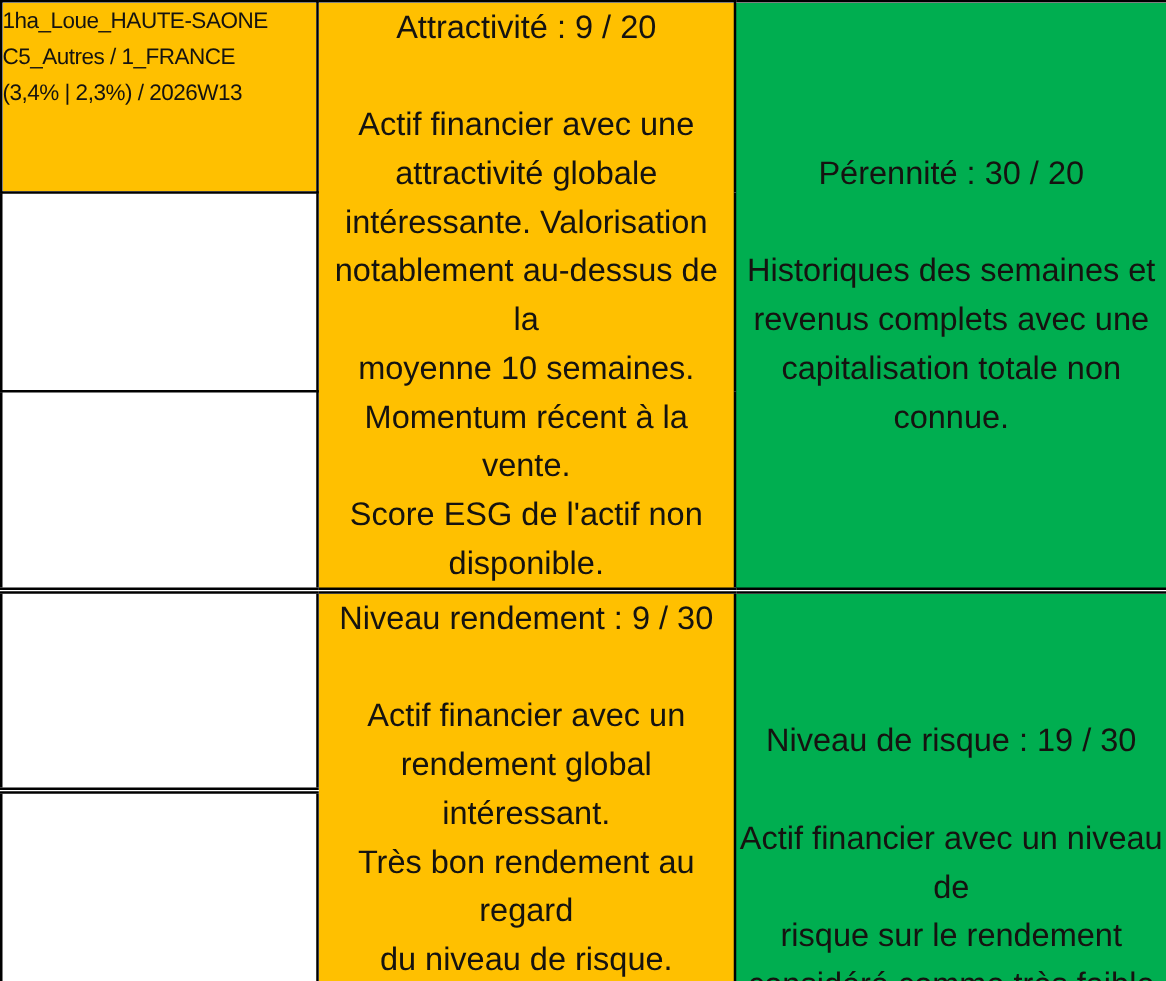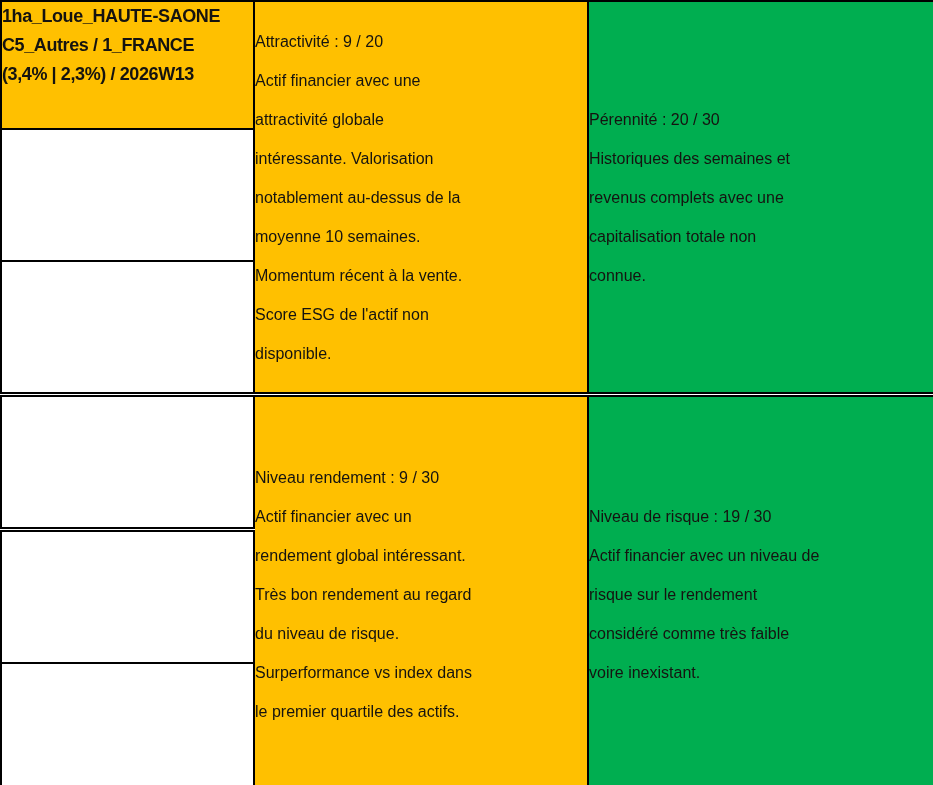--- a/index.html
+++ b/index.html
@@ -34,37 +34,38 @@
   tr.r6 td{height:128px;}
   
   tr.r4 td{border-top:5px double var(--border);}
   tr.r5 td.empty{border-top:5px double var(--border);}
 
   td.hdr{
     background:var(--orange);
     vertical-align:top;
     text-align:left;
     padding:5px 5px 0 6px;
-    font-weight:700;
+    font-weight:400;
     font-size:18px;
     line-height:29px;
     letter-spacing:-0.4px;
     white-space:pre-line;
   }
   td.empty{background:#ffffff;}
   td.big{
     vertical-align:middle;
-    font-size:16px;
+    text-align:center;
+    font-size:26px;
     line-height:39px;
     padding:0 2px;
   }
   td.orange{background:var(--orange);}
   td.green{background:var(--green);}
   .panel-title{white-space:pre-line;}
-  .panel-body{white-space:pre-line;}
+  .panel-body{margin-top:39px;white-space:pre-line;}
 </style>
 </head>
 <body>
 
 <table class="score-table">
   <colgroup>
     <col style="width:253px">
     <col style="width:334px">
     <col style="width:346px">
   </colgroup>
@@ -78,21 +79,21 @@
         <div class="panel-body">Actif financier avec une
 attractivité globale
 intéressante. Valorisation
 notablement au-dessus de la
 moyenne 10 semaines.
 Momentum récent à la vente.
 Score ESG de l'actif non
 disponible.</div>
       </td>
       <td class="big green" rowspan="3">
-        <div class="panel-title">Pérennité : 20 / 30</div>
+        <div class="panel-title">Pérennité : 30 / 20</div>
         <div class="panel-body">Historiques des semaines et
 revenus complets avec une
 capitalisation totale non
 connue.</div>
       </td>
     </tr>
     <tr class="r2">
       <td class="empty"></td>
     </tr>
     <tr class="r3">

